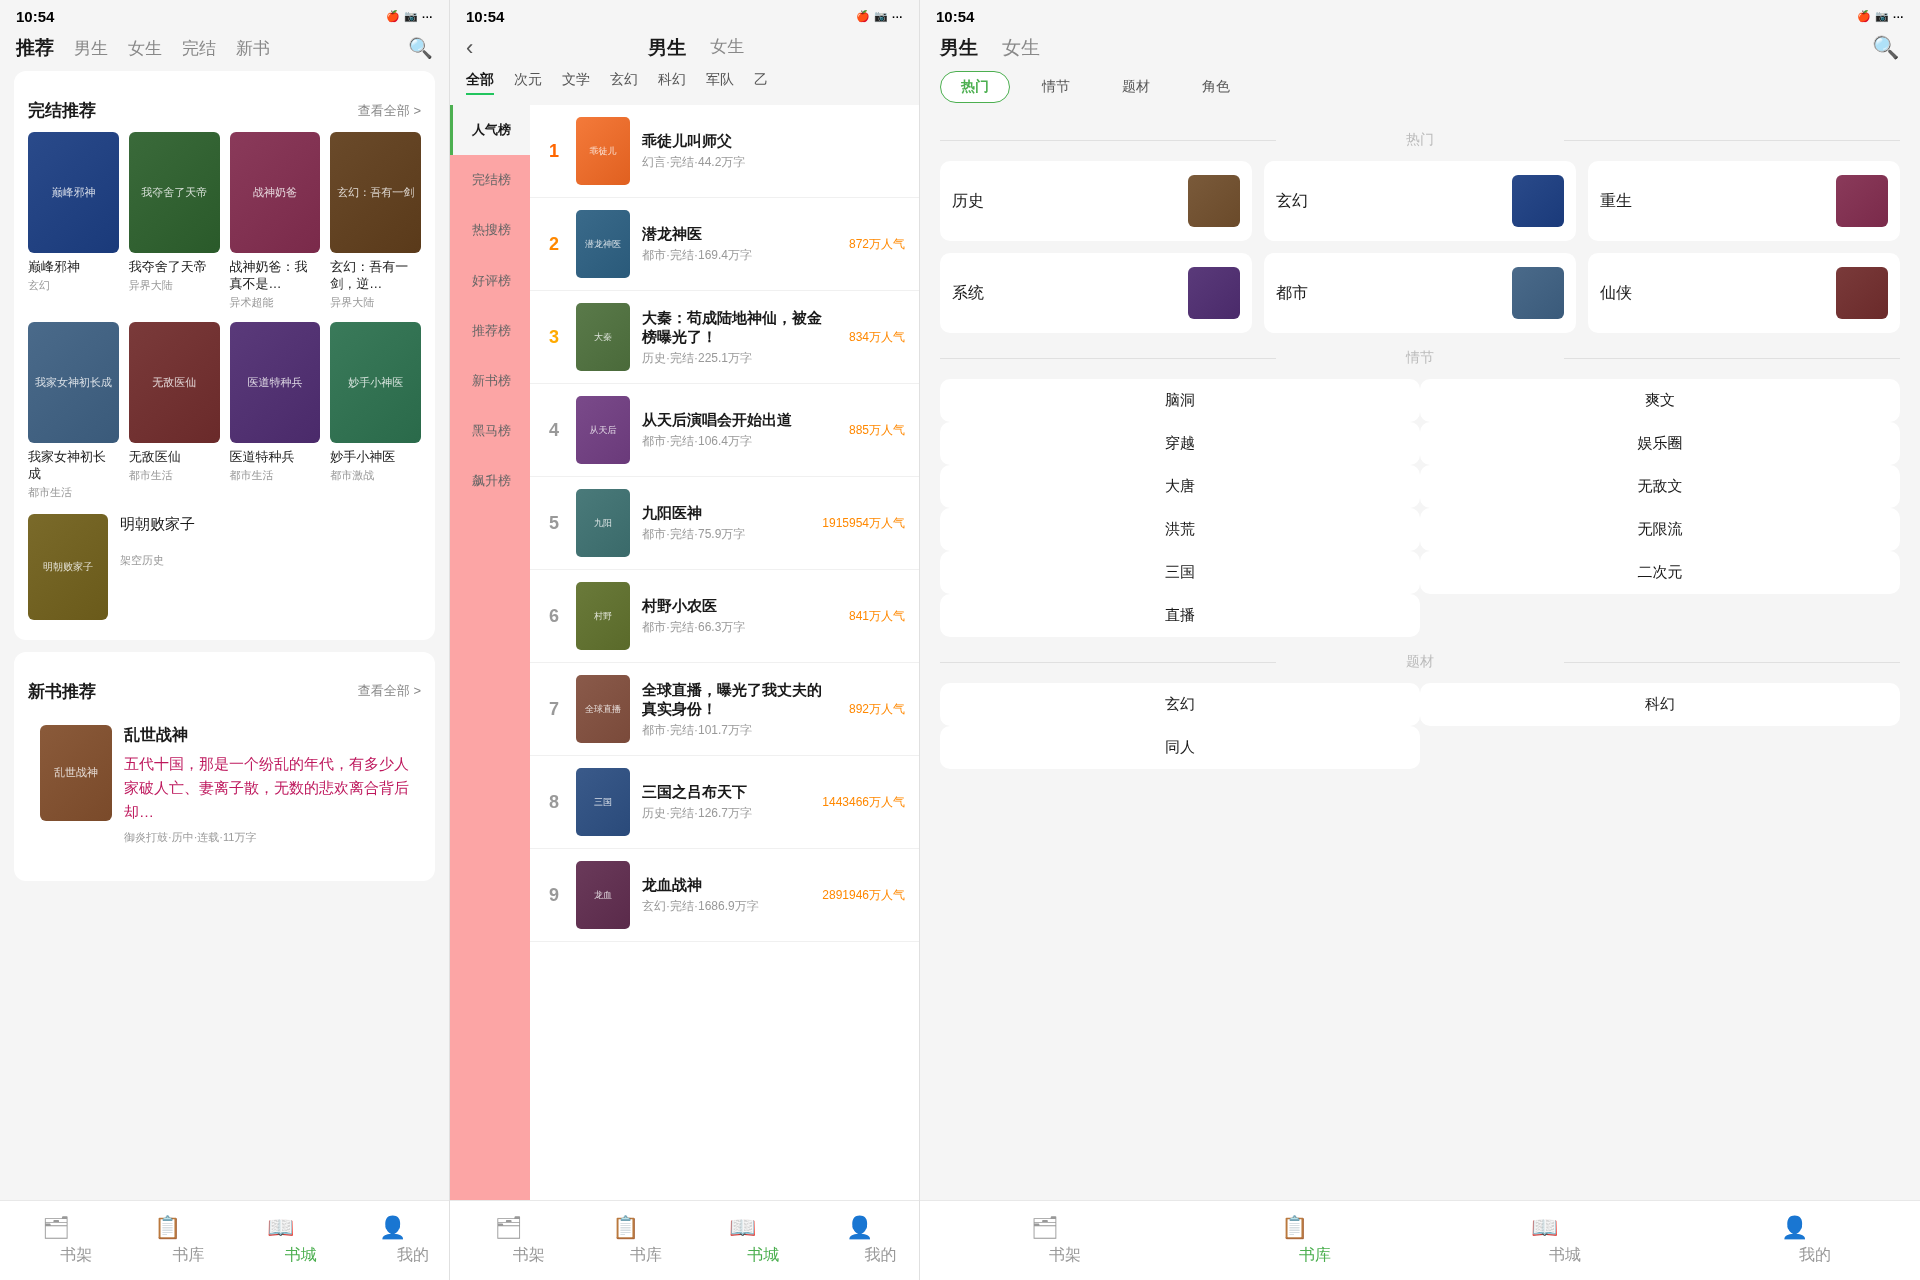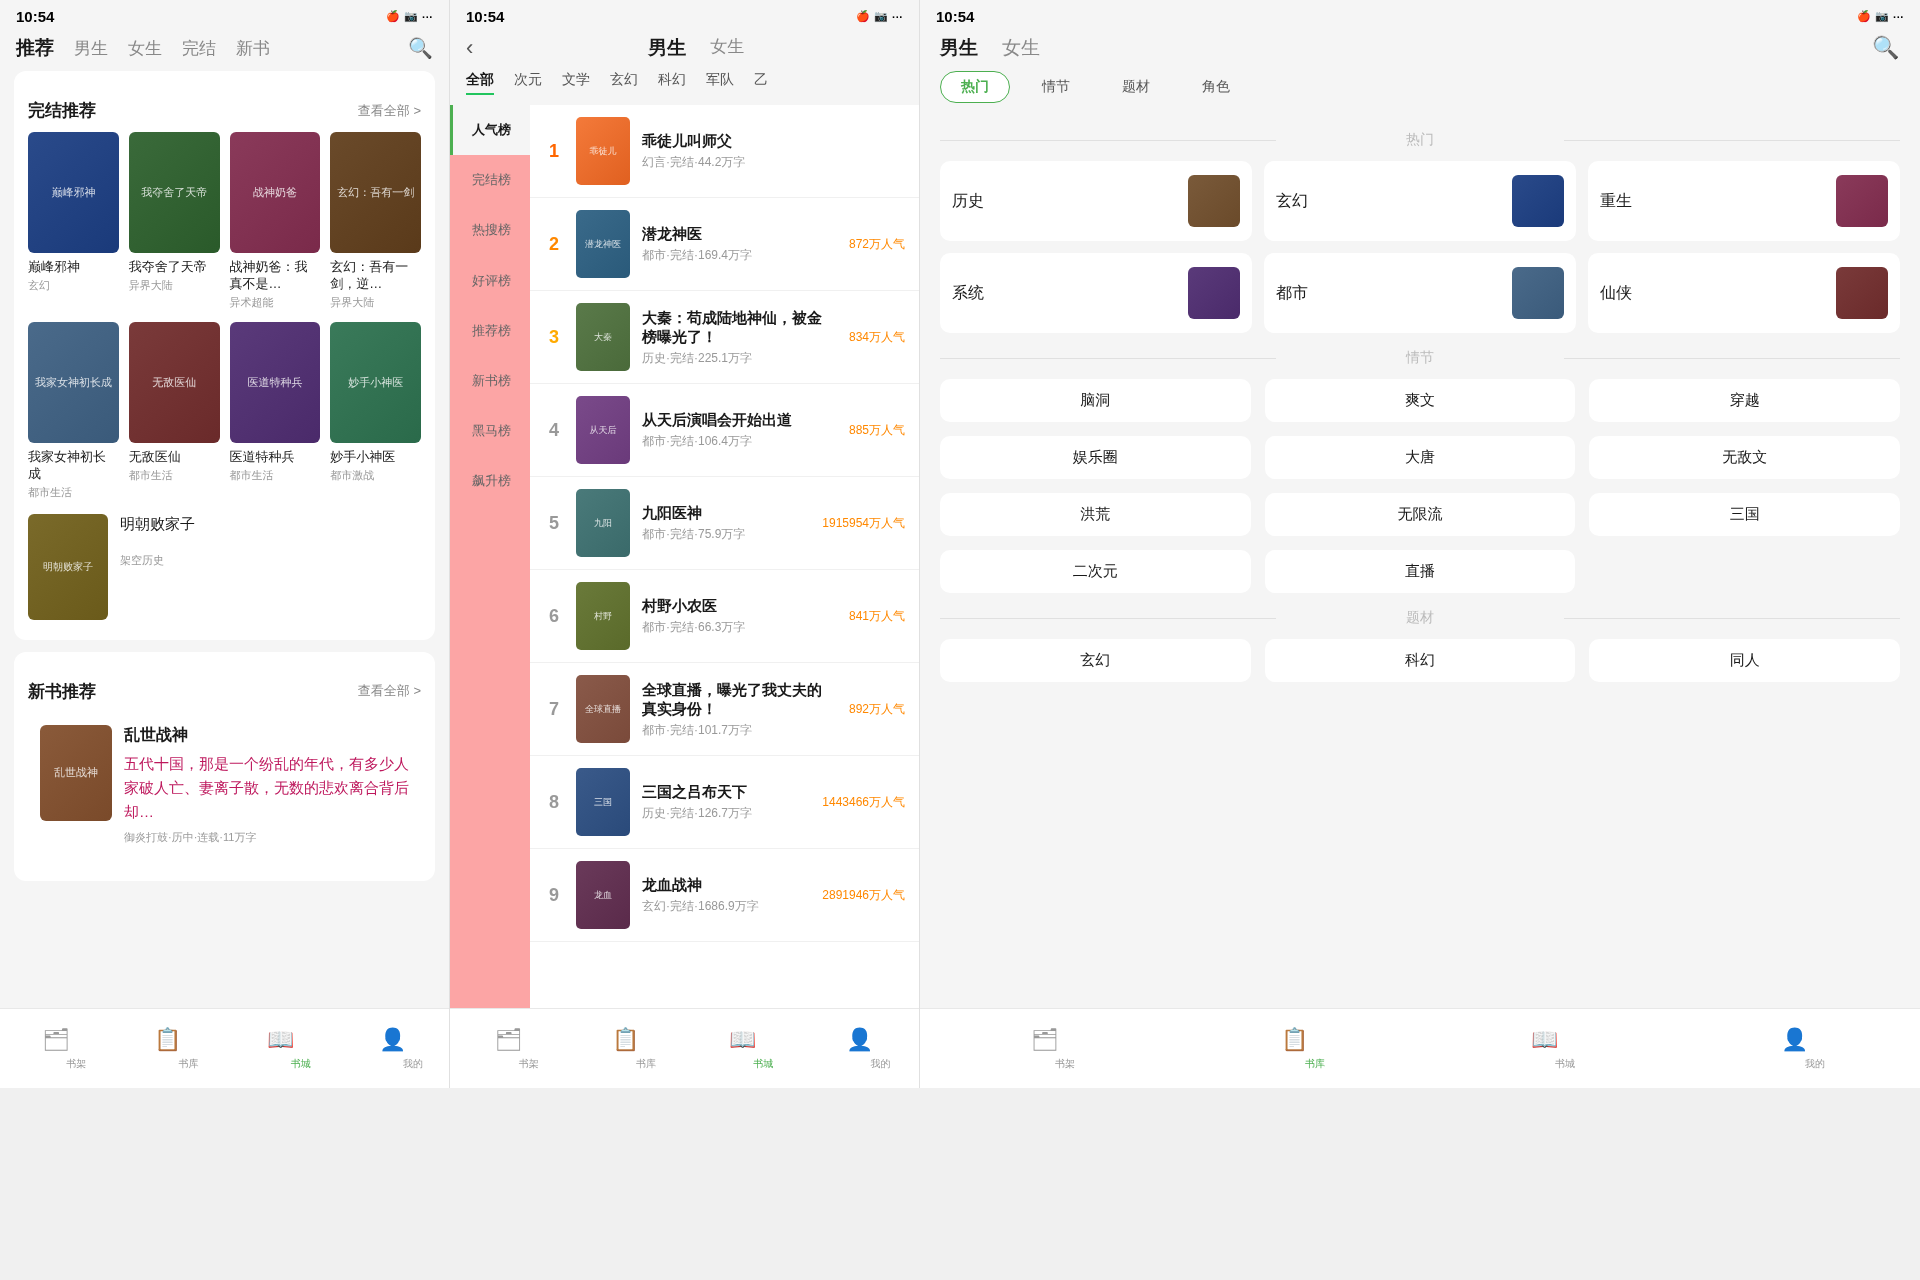--- a/index.html
+++ b/index.html
@@ -7,21 +7,21 @@
       width: 1920px;
       height: 1280px;
       background: #f0f0f0;
       font-family: -apple-system, 'PingFang SC', 'Microsoft YaHei', sans-serif;
       display: flex;
       overflow: hidden;
     }
 
     
     .panel {
-      height: 1088px;
+      height: 1280px;
       background: #f5f5f5;
       display: flex;
       flex-direction: column;
       overflow: hidden;
       position: relative;
     }
 
     .status-bar {
       display: flex;
       justify-content: space-between;
@@ -157,21 +157,21 @@
       flex: 1;
       display: flex;
       flex-direction: column;
       align-items: center;
       justify-content: center;
       gap: 4px;
       cursor: pointer;
     }
     .tab-icon { font-size: 22px; color: #999; }
     .tab-icon.active { color: #4CAF50; }
-    .tab-label { font-size: 10px; color: #999; margin-left: 40px; }
+    .tab-label { font-size: 16px; color: #999; margin-left: 40px; }
     .tab-label.active { color: #4CAF50; }
 
     
     .panel2 { width: 470px; border-right: 1px solid #e0e0e0; background: #f5f5f5; }
 
     .panel2-nav {
       display: flex;
       align-items: center;
       padding: 6px 16px 10px;
       background: #f5f5f5;
@@ -346,22 +346,22 @@
     .cat-card-label { font-size: 16px; color: #1a1a1a; font-weight: 500; }
     .cat-card-img {
       width: 52px;
       height: 52px;
       border-radius: 6px;
       flex-shrink: 0;
     }
 
     .tag-grid {
       display: grid;
-      grid-template-columns: repeat(3, 1fr);
-      gap: 14px;
+      grid-template-columns: repeat(2, 1fr);
+      gap: 0;
       margin-bottom: 6px;
     }
     .tag-item {
       background: white;
       border-radius: 10px;
       padding: 12px;
       text-align: center;
       font-size: 15px;
       color: #1a1a1a;
       cursor: pointer;

